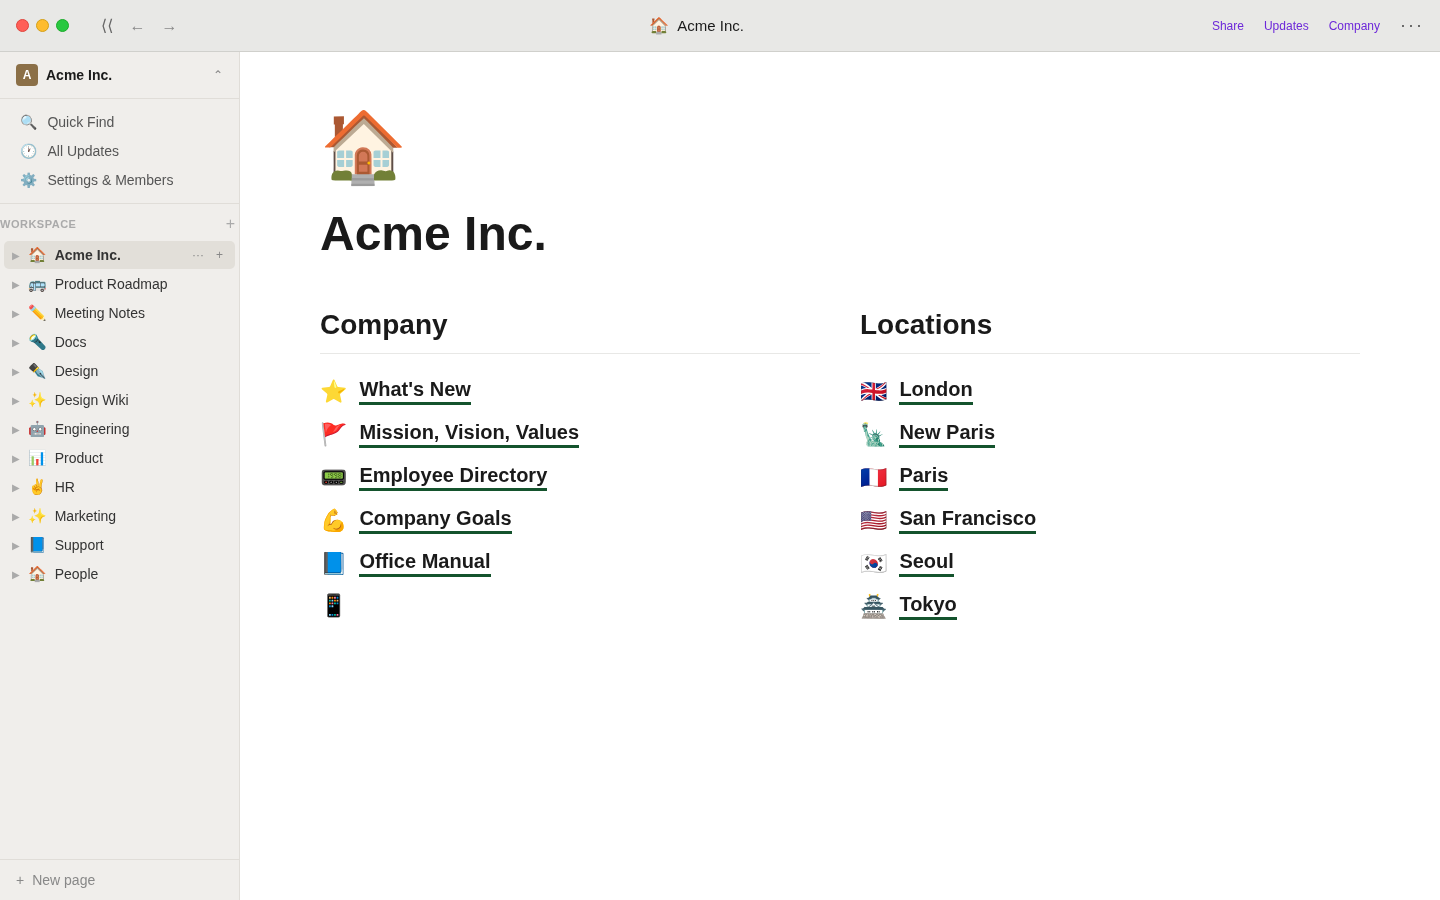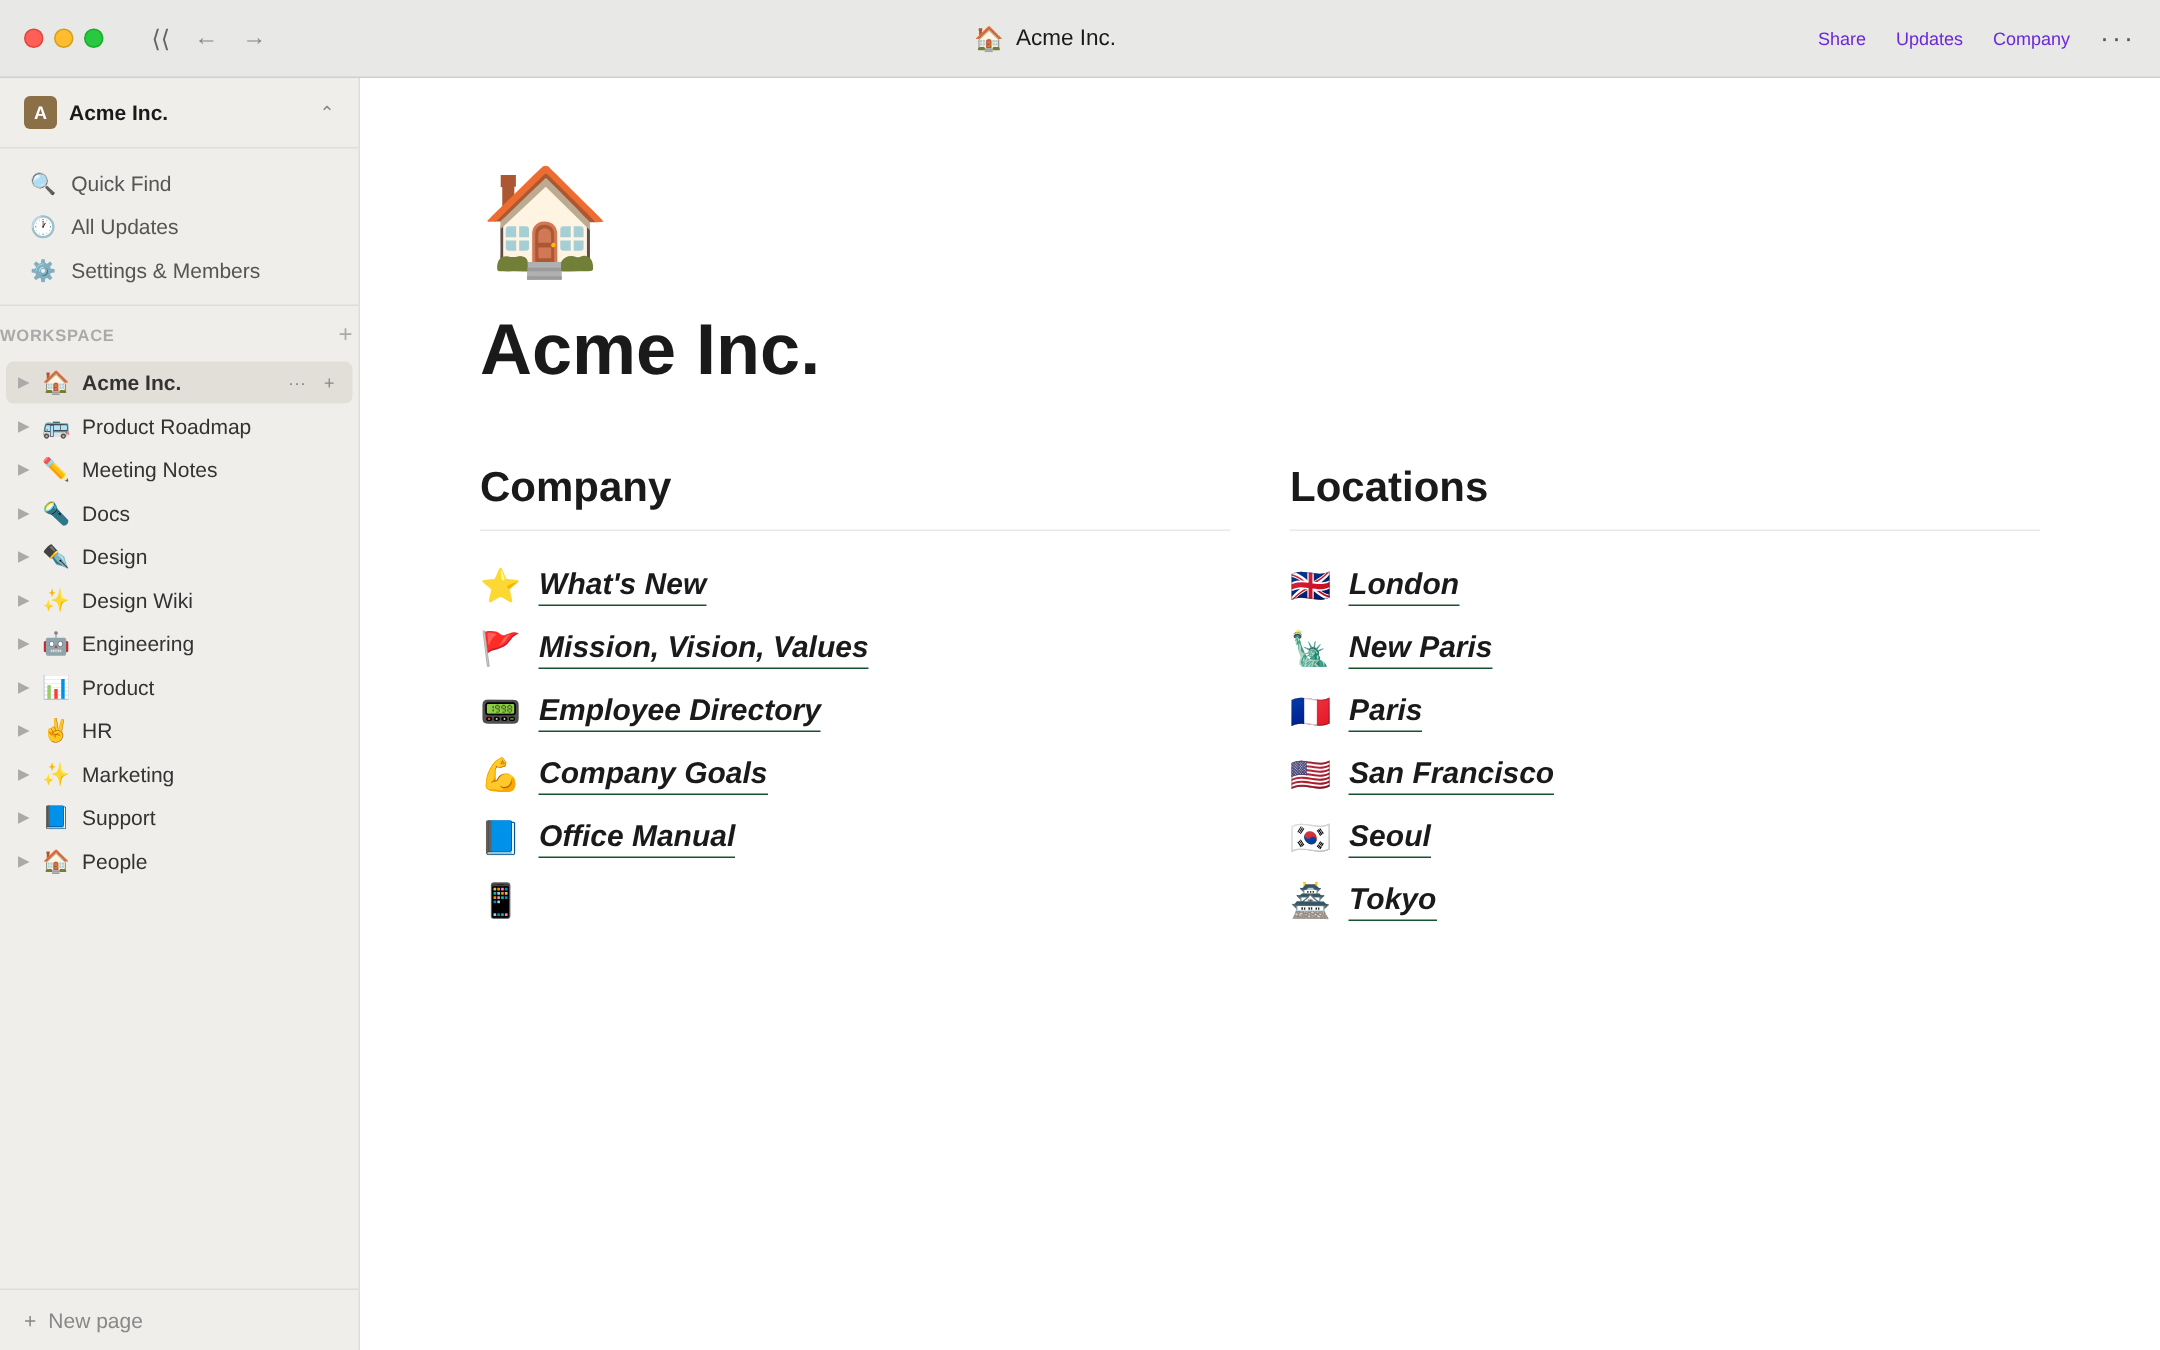--- a/index.html
+++ b/index.html
@@ -293,23 +293,22 @@
     .content-list-item {
       display: flex;
       align-items: center;
       gap: 12px;
       font-size: 20px;
       font-weight: 600;
       color: #1a1a1a;
       cursor: pointer;
     }
     .content-list-item .item-text {
-      border-bottom: 1px solid #14532d;
+      border-bottom: 3px solid #14532d;
       padding-bottom: 1px;
-      font-style: italic;
     }
     .content-list-item .list-emoji { font-size: 22px; }
   </style>
 </head>
 <body>
 
 <div class="titlebar">
   <div class="traffic-lights">
     <div class="traffic-light tl-red"></div>
     <div class="traffic-light tl-yellow"></div>

